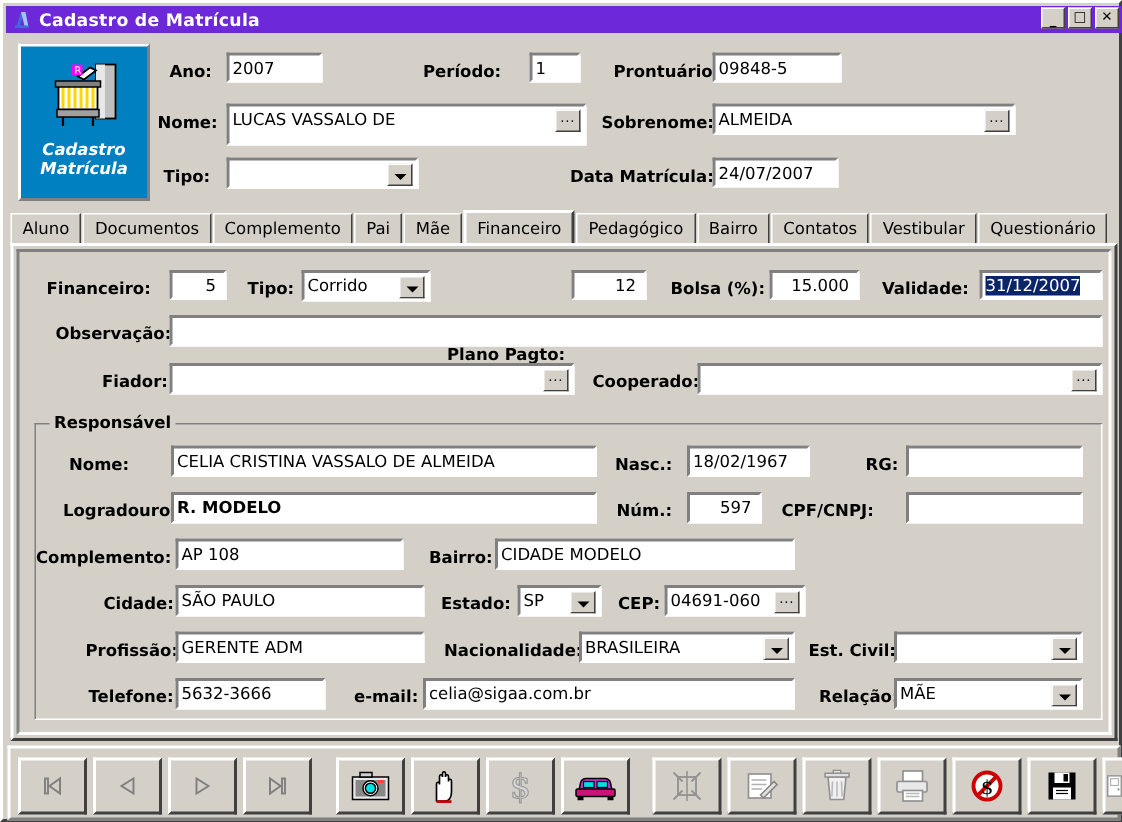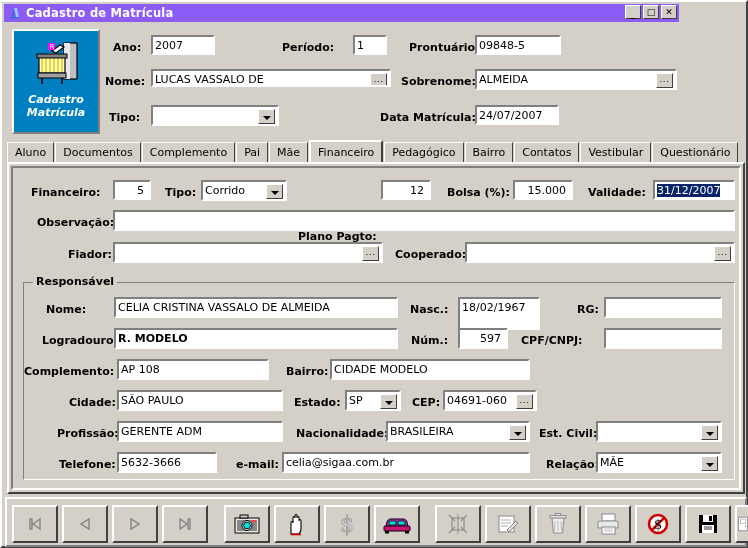--- a/index.html
+++ b/index.html
@@ -10,22 +10,22 @@
   }
   .win{
     position:relative;width:748px;height:548px;box-sizing:border-box;
     background:#d4d0c8;
     border:2px solid #d4d0c8;
     border-top-color:#ffffff;border-left-color:#ffffff;
     border-right-color:#404040;border-bottom-color:#404040;
   }
   
   .titlebar{
-    position:absolute;left:2px;top:2px;width:675px;height:18px;
-    background:#8b5cf6;
+    position:absolute;left:2px;top:2px;width:744px;height:18px;
+    background:#6d28d9;
     display:flex;align-items:center;
   }
   .title-icon{
     width:16px;height:14px;margin-left:2px;margin-right:4px;
     position:relative;flex:none;
   }
   .title-text{
     color:#ffffff;font-size:11.5px;font-weight:bold;letter-spacing:.2px;
     font-family:"DejaVu Sans",sans-serif;
   }
@@ -194,21 +194,21 @@
     <div class="lbl row" style="left:108px;top:17px;">Ano:</div>
     <div class="fld row" style="left:146px;top:11px;width:64px;height:20px;">2007</div>
 
     <div class="lbl row" style="left:277px;top:17px;">Período:</div>
     <div class="fld row" style="left:348px;top:11px;width:34px;height:20px;">1</div>
 
     <div class="lbl row" style="left:404px;top:17px;">Prontuário:</div>
     <div class="fld row" style="left:470px;top:11px;width:86px;height:20px;">09848-5</div>
 
     <div class="lbl row" style="left:100px;top:51px;">Nome:</div>
-    <div class="fld row" style="left:146px;top:45px;width:240px;height:18px;position:absolute;">
+    <div class="fld row" style="left:146px;top:45px;width:240px;height:28px;position:absolute;">
       <span>LUCAS VASSALO DE</span>
       <div class="ell">...</div>
     </div>
 
     <div class="lbl row" style="left:396px;top:51px;">Sobrenome:</div>
     <div class="fld row" style="left:470px;top:45px;width:202px;height:21px;position:absolute;">
       <span>ALMEIDA</span>
       <div class="ell">...</div>
     </div>
 
@@ -272,21 +272,21 @@
       <div class="ell">...</div>
     </div>
 
     <div class="group" style="left:10px;top:114px;width:712px;height:198px;">
       <div class="group-title">Responsável</div>
 
       <div class="lbl row" style="left:22px;top:20px;">Nome:</div>
       <div class="fld row" style="left:90px;top:14px;width:284px;height:21px;">CELIA CRISTINA VASSALO DE ALMEIDA</div>
 
       <div class="lbl row" style="left:386px;top:20px;">Nasc.:</div>
-      <div class="fld row" style="left:434px;top:14px;width:82px;height:33px;">18/02/1967</div>
+      <div class="fld row" style="left:434px;top:14px;width:82px;height:21px;">18/02/1967</div>
 
       <div class="lbl row" style="left:553px;top:20px;">RG:</div>
       <div class="fld row" style="left:580px;top:14px;width:118px;height:21px;"></div>
 
       <div class="lbl row" style="left:18px;top:51px;">Logradouro:</div>
       <div class="fld row" style="left:90px;top:45px;width:284px;height:21px;font-weight:bold;">R. MODELO</div>
 
       <div class="lbl row" style="left:387px;top:51px;">Núm.:</div>
       <div class="fld num row" style="left:434px;top:45px;width:50px;height:21px;">597</div>
 

